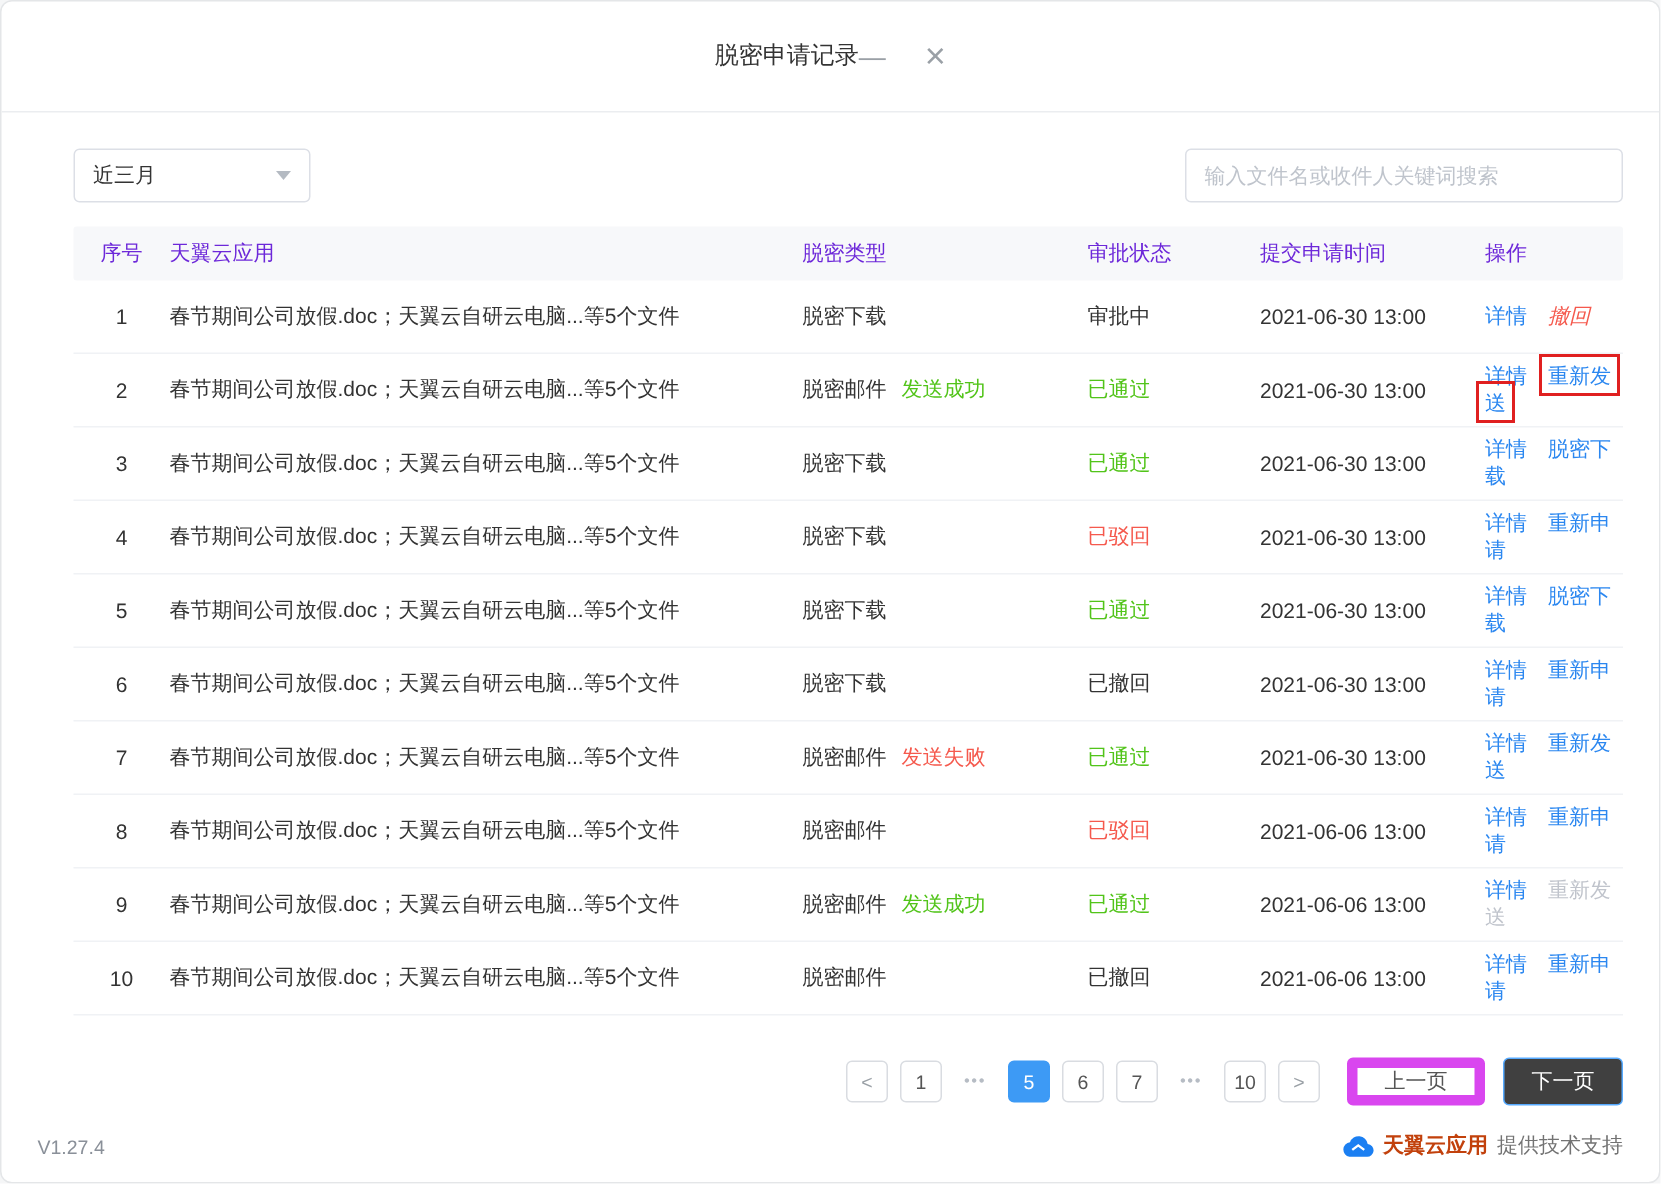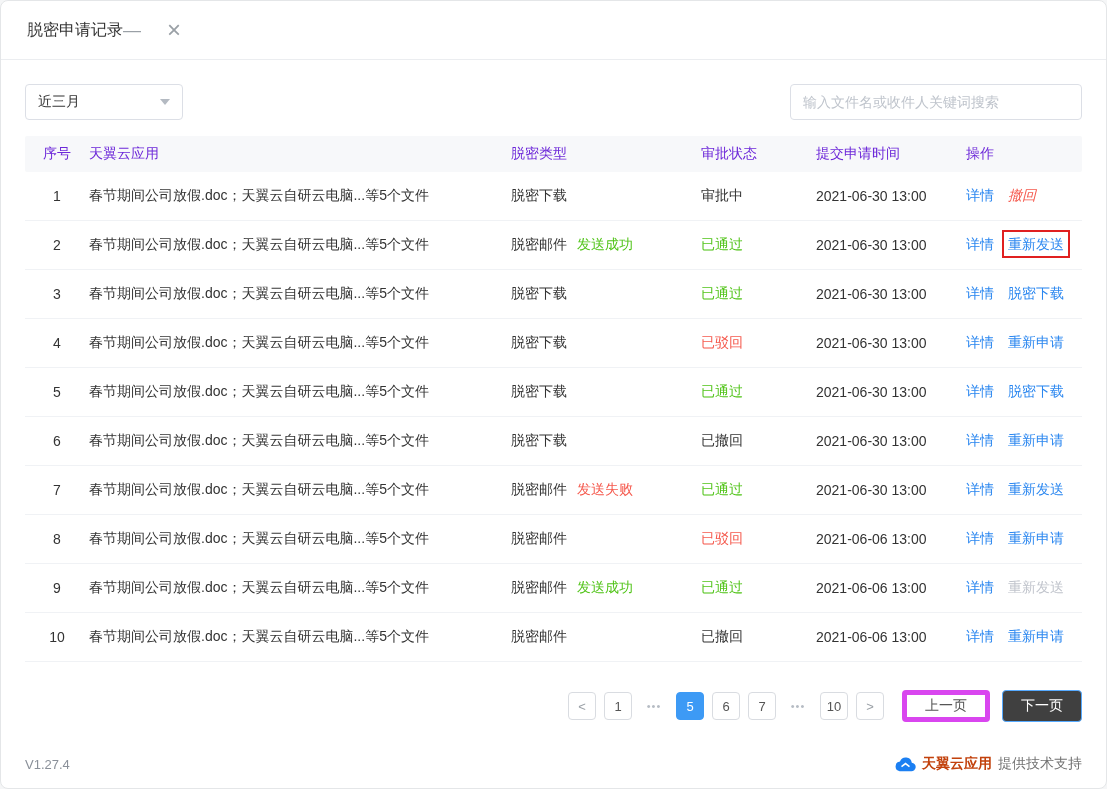--- a/index.html
+++ b/index.html
@@ -12,34 +12,34 @@
     width: 1107px;
     height: 789px;
     background: #ffffff;
     border: 1px solid #e4e6e8;
     border-radius: 8px;
     position: relative;
     overflow: hidden;
   }
   
   .titlebar {
-    height: 59px;
+    height: 74px;
     display: flex;
     align-items: center;
-    justify-content: flex-start;
+    justify-content: center;
     padding: 0 26px;
     border-bottom: 1px solid #ebedf0;
   }
   .title { font-size: 16px; color: #333; }
   .win-controls { display: flex; align-items: center; gap: 26px; color: #9aa0a6; }
   .win-btn { cursor: pointer; font-size: 18px; line-height: 1; }
   .win-btn.close { font-size: 24px; }
 
   
-  .content { padding: 24px; }
+  .content { padding: 24px; margin-left: 24px; }
   .toolbar { display: flex; justify-content: space-between; margin-bottom: 16px; }
   .select {
     width: 158px; height: 36px;
     border: 1px solid #dcdfe6; border-radius: 4px;
     display: flex; align-items: center; justify-content: space-between;
     padding: 0 12px; font-size: 14px; color: #333; cursor: pointer; background:#fff;
   }
   .caret {
     width: 0; height: 0;
     border-left: 5px solid transparent; border-right: 5px solid transparent;
@@ -85,21 +85,21 @@
     border: 1px solid #d9dce1; border-radius: 4px;
     font-size: 13px; color: #555; background: #fff; cursor: pointer;
   }
   .pg.arrow { color: #9aa0a6; }
   .pg.ellipsis { border: none; color: #b6bcc4; cursor: default; letter-spacing: 1px; font-size: 11px; }
   .pg.active { background: #3d9af5; border-color: #3d9af5; color: #fff; }
   .btn {
     height: 32px; padding: 0 18px; border-radius: 4px; font-size: 14px;
     cursor: pointer; font-family: inherit;
   }
-  .btn.prev { margin-left: 18px; background: #fff; border: 5px solid #d946ef; color: #555; }
+  .btn.prev { margin-left: 18px; background: #fff; border: 7px solid #d946ef; color: #555; }
   .btn.next { margin-left: 12px; background: #404040; border: 1px solid #56aaff; color: #fff; }
 
   
   .footer {
     position: absolute; left: 0; right: 0; bottom: 0; height: 48px;
     display: flex; align-items: center; justify-content: space-between;
     padding: 0 24px; font-size: 13px; color: #8a9099;
   }
   .support { display: flex; align-items: center; gap: 6px; font-size: 14px; }
   .brand { color: #c2410c; font-weight: bold; }

